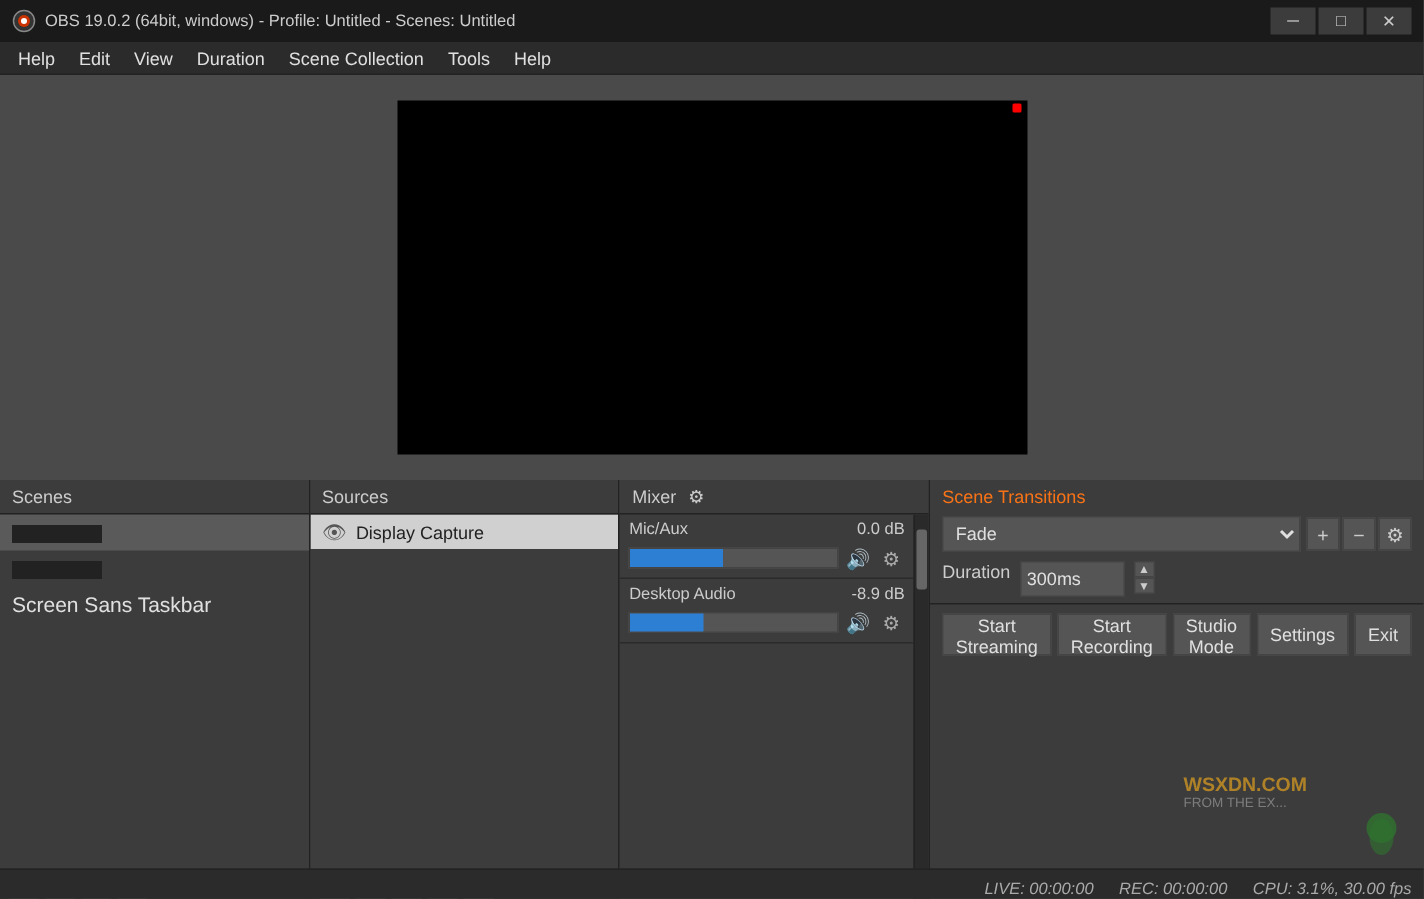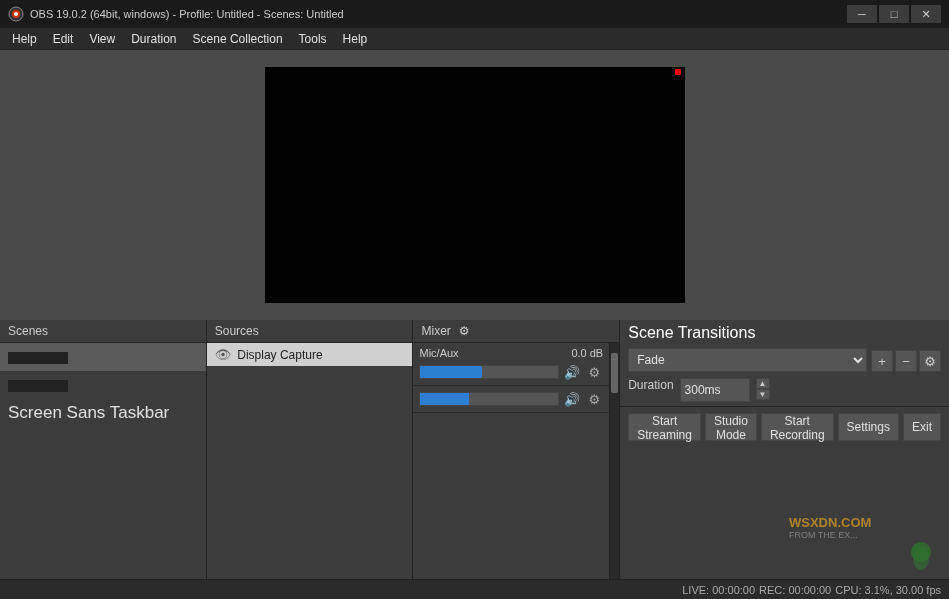--- a/index.html
+++ b/index.html
@@ -140,21 +140,21 @@
       align-items: center;
       justify-content: center;
     }
     
     #scenes-panel {
       width: 228px;
     }
     .scene-item {
       padding: 4px 8px;
       cursor: pointer;
-      font-size: 17px;
+      font-size: 14px;
     }
     .scene-item.selected { background: #5a5a5a; }
     .scene-item-block {
       display: inline-block;
       width: 60px;
       height: 12px;
       background: #222;
       vertical-align: middle;
       margin-right: 4px;
     }
@@ -238,27 +238,27 @@
     #right-panel {
       flex: 1;
       display: flex;
       flex-direction: column;
     }
     #transitions-area {
       padding: 4px 8px;
       border-bottom: 1px solid #222;
     }
     #transitions-header {
-      font-size: 16px;
-      color: #ffffff;
+      font-size: 12px;
+      color: #f97316;
       margin-bottom: 6px;
     }
     #transitions-row {
       display: flex;
-      align-items: flex-end;
+      align-items: center;
       gap: 4px;
       margin-bottom: 6px;
     }
     #transitions-select {
       flex: 1;
       background: #555;
       border: 1px solid #444;
       color: #e0e0e0;
       font-size: 12px;
       padding: 2px 4px;
@@ -329,31 +329,32 @@
       font-size: 12px;
       cursor: pointer;
       padding: 0 8px;
       text-align: center;
     }
     
     #statusbar {
       height: 20px;
       background: #2b2b2b;
       display: flex;
-      align-items: center;
+      align-items: flex-end;
       justify-content: flex-end;
       padding: 0 8px;
       font-size: 11px;
       color: #aaa;
       border-top: 1px solid #222;
-      gap: 4px;
+      gap: 17px;
       position: absolute;
       bottom: 0;
       left: 0;
       right: 0;
+      font-style: italic;
     }
     
     .panel-content::-webkit-scrollbar { width: 8px; }
     .panel-content::-webkit-scrollbar-track { background: #2a2a2a; }
     .panel-content::-webkit-scrollbar-thumb { background: #555; }
     .mixer-scroll-thumb {
       position: absolute;
       top: 10px;
       left: 1px;
       right: 1px;
@@ -479,20 +480,24 @@
           <div class="mixer-fader-row">
             <div class="fader-bar-bg">
               <div class="fader-bar-fill" style="width:45%;"></div>
             </div>
             <button class="mixer-icon-btn">🔊</button>
             <button class="mixer-icon-btn">⚙</button>
           </div>
         </div>
 
         <div class="mixer-channel">
+          <div class="mixer-channel-header">
+            <span class="mixer-channel-name">Desktop Audio</span>
+            <span class="mixer-channel-db">-8.9 dB</span>
+          </div>
           <div class="mixer-fader-row">
             <div class="fader-bar-bg">
               <div class="fader-bar-fill" style="width:35%;"></div>
             </div>
             <button class="mixer-icon-btn">🔊</button>
             <button class="mixer-icon-btn">⚙</button>
           </div>
         </div>
       </div>
       <div class="mixer-scroll">
@@ -523,22 +528,22 @@
         <span id="duration-label">Duration</span>
         <input id="duration-input" type="text" value="300ms" style="">
         <div class="duration-arrows">
           <button class="duration-arrow">▲</button>
           <button class="duration-arrow">▼</button>
         </div>
       </div>
     </div>
     <div id="action-buttons">
       <button class="action-btn">Start Streaming</button>
+      <button class="action-btn">Start Recording</button>
       <button class="action-btn">Studio Mode</button>
-      <button class="action-btn">Start Recording</button>
       <button class="action-btn">Settings</button>
       <button class="action-btn">Exit</button>
     </div>
   </div>
 
 </div>
 
 <div id="statusbar">
   <span>
     <span>LIVE:</span>

